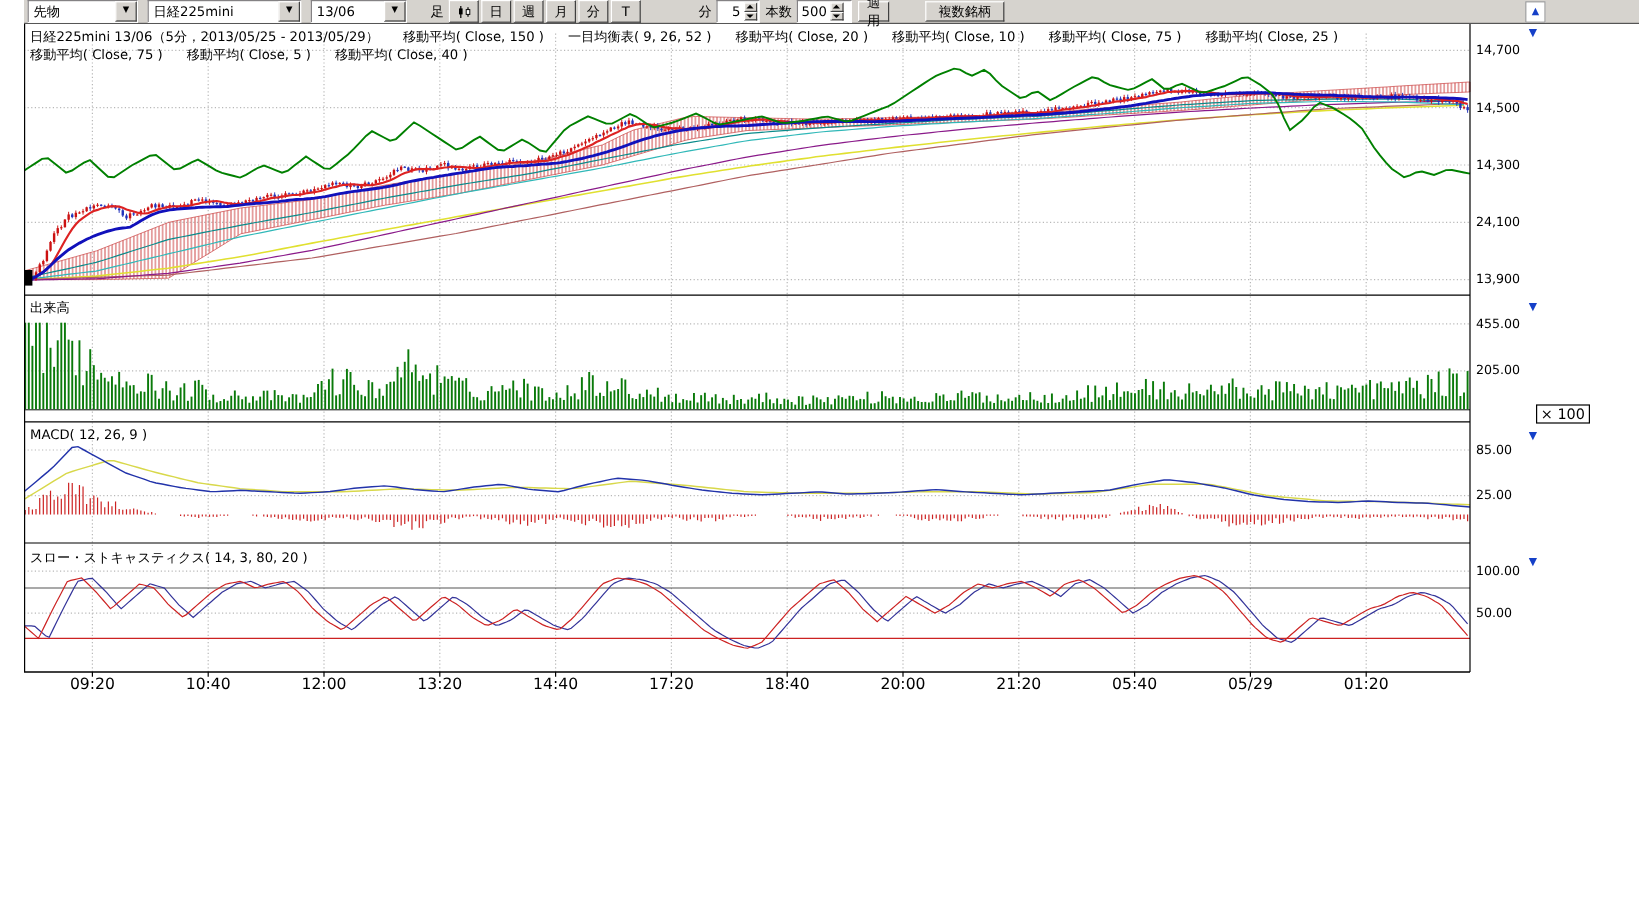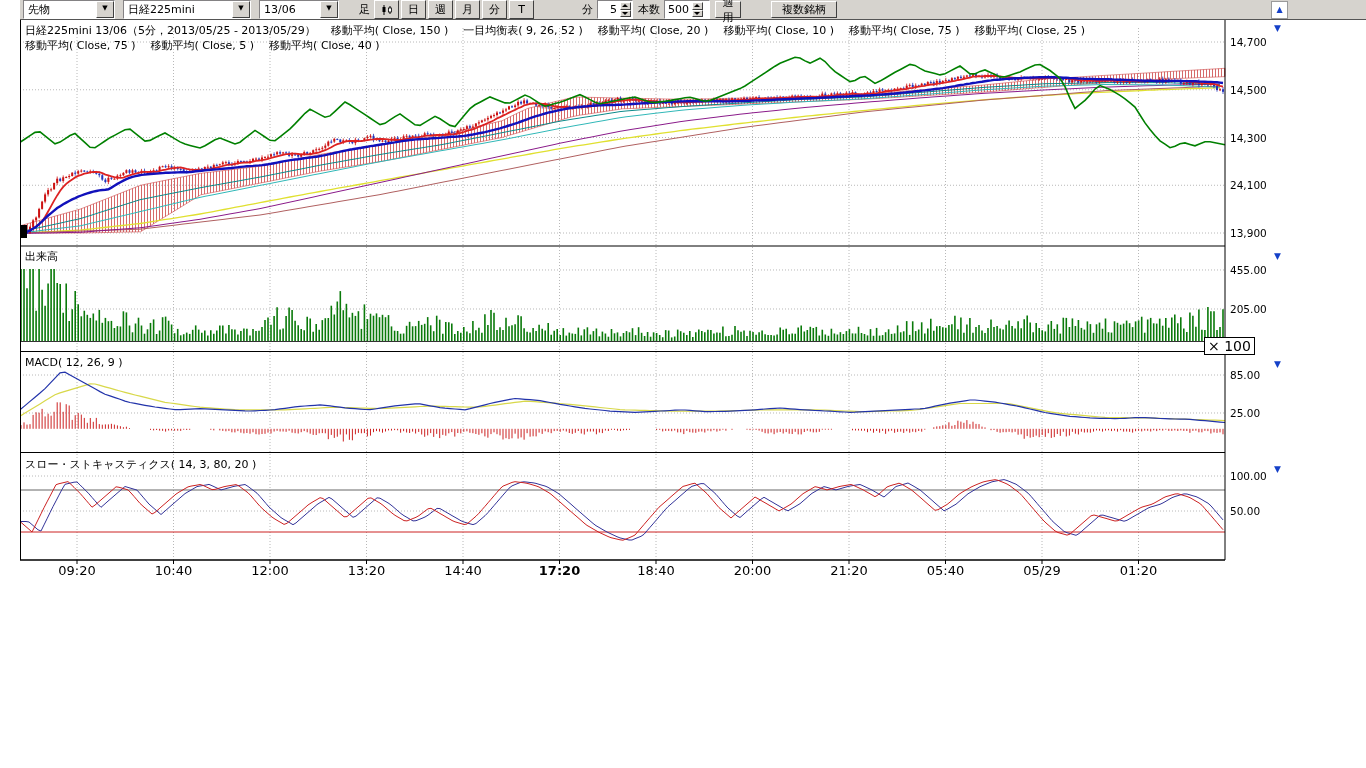--- a/index.html
+++ b/index.html
@@ -21,32 +21,32 @@
   .tinput{display:flex;align-items:center;height:17px;background:#fff;border:1px solid;border-color:#848284 #fff #fff #848284;margin-right:5px;}
   .tinput-val{padding:0 3px;min-width:16px;text-align:right;}
   .spin{display:flex;flex-direction:column;width:11px;height:15px;flex:none;}
   .spin i{flex:1;background:#d6d3ce;border:1px solid;border-color:#fff #404040 #404040 #fff;position:relative;}
   .spin i::after{content:"";position:absolute;left:1px;border-left:3px solid transparent;border-right:3px solid transparent;}
   .spin-up::after{top:1px;border-bottom:3px solid #000;}
   .spin-dn::after{top:1px;border-top:3px solid #000;}
 
   
   #chart-svg{position:absolute;left:0;top:0;z-index:1;}
-  .legend{position:absolute;left:5px;display:flex;gap:15px;font-size:11px;white-space:nowrap;z-index:4;}
+  .legend{position:absolute;left:5px;display:flex;gap:20px;font-size:11px;white-space:nowrap;z-index:4;}
   #legend1{top:23px;}
   #legend2{top:38px;}
   .lgitem{white-space:nowrap;}
   .panel-label{position:absolute;left:5px;font-size:11px;z-index:4;background:transparent;}
   #volume-label{top:249px;}
   #macd-label{top:356px;text-align:center;}
   #stoch-label{top:457px;}
   #axis-labels,#xaxis-labels{position:absolute;left:0;top:0;z-index:4;}
   .ylab{position:absolute;left:1210px;font-size:10.5px;white-space:nowrap;}
   .xlab{position:absolute;top:563px;transform:translateX(-50%);font-size:13px;white-space:nowrap;}
-  #vol-mult{position:absolute;left:1184px;top:337px;border:1px solid #000;font-size:14px;padding:0 3px;background:#fff;z-index:4;}
+  #vol-mult{position:absolute;left:1260px;top:337px;border:1px solid #000;font-size:12px;padding:0 3px;background:#fff;z-index:4;}
   .arrow-box{position:absolute;left:1251px;top:1px;width:15px;height:16px;background:#fff;border:1px solid #9a9a9a;
     display:flex;align-items:center;justify-content:center;z-index:7;}
   .tri{color:#1540c8;font-size:8px;line-height:1;}
   .tri-free{position:absolute;left:1254px;color:#1540c8;font-size:9px;line-height:1;z-index:6;cursor:default;}
   #left-marker{position:absolute;left:0;top:225px;width:7px;height:13px;background:#000;z-index:4;}
 </style>
 </head>
 <body>
 
 <div id="app">
@@ -1763,21 +1763,21 @@
       <div class="ylab" style="top: 407px;">25.00</div>
       <div class="ylab" style="top: 470px;">100.00</div>
       <div class="ylab" style="top: 505px;">50.00</div>
     </div>
   <div id="xaxis-labels">
       <div class="xlab" style="left: 57px;">09:20</div>
       <div class="xlab" style="left: 153.5px; text-align: right;">10:40</div>
       <div class="xlab" style="left: 250px;">12:00</div>
       <div class="xlab" style="left: 346.5px;">13:20</div>
       <div class="xlab" style="left: 443px; text-align: right;">14:40</div>
-      <div class="xlab" style="left: 539.5px; font-weight: bold;">17:20</div>
+      <div class="xlab" style="left: 539.5px;">17:20</div>
       <div class="xlab" style="left: 636px;">18:40</div>
       <div class="xlab" style="left: 732.5px;">20:00</div>
       <div class="xlab" style="left: 829px;">21:20</div>
       <div class="xlab" style="left: 925.5px;">05:40</div>
       <div class="xlab" style="left: 1022px;">05/29</div>
       <div class="xlab" style="left: 1118.5px;">01:20</div>
     </div>
 
   <div id="vol-mult">× 100</div>
 

